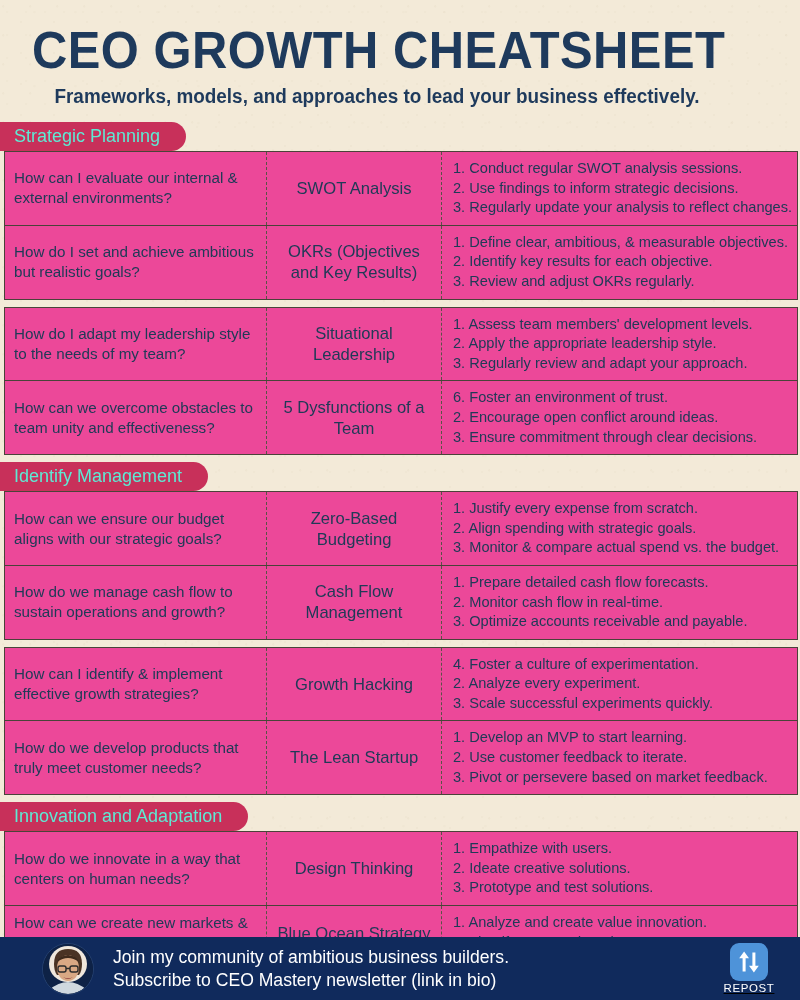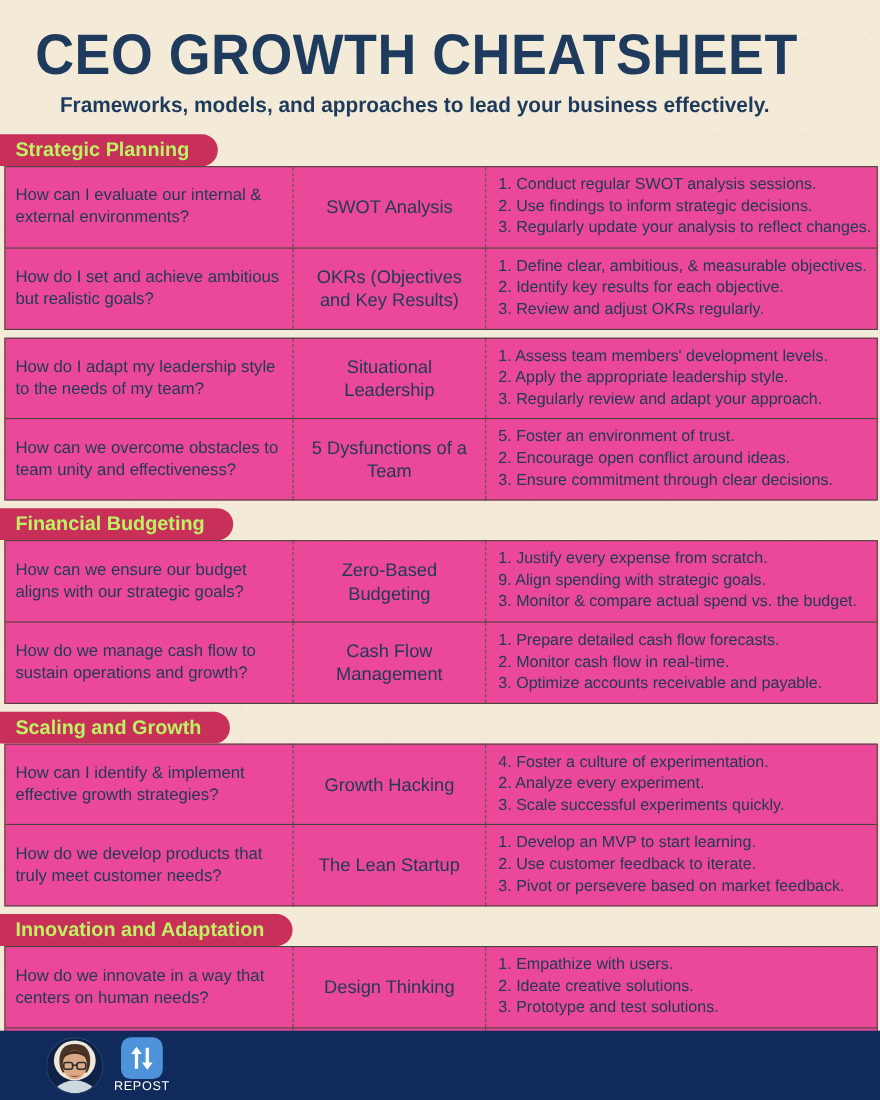--- a/index.html
+++ b/index.html
@@ -72,23 +72,23 @@
   }
   .section-pill-row {
     height: 29px;
     position: relative;
   }
   .section-pill {
     display: inline-block;
     height: 29px;
     line-height: 29px;
     background: #C8305A;
-    color: #bef264;
+    color: #5eead4;
     font-size: 18px;
-    font-weight: 700;
+    font-weight: 400;
     padding: 0 26px 0 14px;
     border-top-right-radius: 16px;
     border-bottom-right-radius: 16px;
     box-sizing: border-box;
     white-space: nowrap;
   }
 
   .section-table {
     border-collapse: collapse;
     width: 793px;
@@ -166,20 +166,21 @@
     line-height: 22.5px;
     flex: 1 1 auto;
   }
   .footer-text .line { display: block; white-space: nowrap; }
 
   .repost {
     width: 70px;
     margin-right: 16px;
     text-align: center;
     flex: 0 0 auto;
+    text-decoration: underline;
   }
   .repost-badge {
     width: 38px;
     height: 38px;
     border-radius: 9px;
     background: #4E93D9;
     margin: 0 auto;
     display: flex;
     align-items: center;
     justify-content: center;
@@ -240,55 +241,54 @@
               <td class="a-cell">
                 <span class="step">1. Assess team members' development levels.</span>
                 <span class="step">2. Apply the appropriate leadership style.</span>
                 <span class="step">3. Regularly review and adapt your approach.</span>
               </td>
             </tr>
             <tr>
               <td class="q-cell">How can we overcome obstacles to team unity and effectiveness?</td>
               <td class="f-cell">5 Dysfunctions of a Team</td>
               <td class="a-cell">
-                <span class="step">5. Foster an environment of trust.</span>
+                <span class="step">6. Foster an environment of trust.</span>
                 <span class="step">2. Encourage open conflict around ideas.</span>
                 <span class="step">3. Ensure commitment through clear decisions.</span>
               </td>
             </tr>
           </tbody>
         </table>
       </div>
       <div class="section">
-        <div class="section-pill-row"><div class="section-pill">Financial Budgeting</div></div>
+        <div class="section-pill-row"><div class="section-pill">Identify Management</div></div>
         <table class="section-table">
           <tbody>
             <tr>
               <td class="q-cell">How can we ensure our budget aligns with our strategic goals?</td>
               <td class="f-cell">Zero-Based Budgeting</td>
               <td class="a-cell">
                 <span class="step">1. Justify every expense from scratch.</span>
-                <span class="step">9. Align spending with strategic goals.</span>
+                <span class="step">2. Align spending with strategic goals.</span>
                 <span class="step">3. Monitor &amp; compare actual spend vs. the budget.</span>
               </td>
             </tr>
             <tr>
               <td class="q-cell">How do we manage cash flow to sustain operations and growth?</td>
               <td class="f-cell">Cash Flow Management</td>
               <td class="a-cell">
                 <span class="step">1. Prepare detailed cash flow forecasts.</span>
                 <span class="step">2. Monitor cash flow in real-time.</span>
                 <span class="step">3. Optimize accounts receivable and payable.</span>
               </td>
             </tr>
           </tbody>
         </table>
       </div>
       <div class="section">
-        <div class="section-pill-row"><div class="section-pill">Scaling and Growth</div></div>
         <table class="section-table">
           <tbody>
             <tr>
               <td class="q-cell">How can I identify &amp; implement effective growth strategies?</td>
               <td class="f-cell">Growth Hacking</td>
               <td class="a-cell">
                 <span class="step">4. Foster a culture of experimentation.</span>
                 <span class="step">2. Analyze every experiment.</span>
                 <span class="step">3. Scale successful experiments quickly.</span>
               </td>
@@ -347,20 +347,24 @@
           <ellipse cx="25" cy="24" rx="11" ry="13" fill="#D9A884"></ellipse>
           <path d="M14 18 Q25 10 36 18 Q34 12 25 11 Q16 12 14 18 Z" fill="#3E2A1C"></path>
           <rect x="15" y="22" width="8" height="6" rx="2" fill="none" stroke="#2A2A2A" stroke-width="1.4"></rect>
           <rect x="27" y="22" width="8" height="6" rx="2" fill="none" stroke="#2A2A2A" stroke-width="1.4"></rect>
           <line x1="23" y1="24.5" x2="27" y2="24.5" stroke="#2A2A2A" stroke-width="1.4"></line>
           <path d="M20 33 Q25 37 30 33 Q25 35.5 20 33 Z" fill="#8C3B3B"></path>
         </g>
       </svg>
     </div>
 
+    <div class="footer-text">
+      <span class="line">Join my community of ambitious business builders.</span>
+      <span class="line">Subscribe to CEO Mastery newsletter (link in bio)</span>
+    </div>
 
     <div class="repost">
       <div class="repost-badge">
         <svg width="26" height="26" viewBox="0 0 26 26" xmlns="http://www.w3.org/2000/svg" aria-hidden="true">
           <g fill="#FFFFFF">
             <path d="M6.6 22.5 L6.6 9.2 L3.2 9.2 L8.1 2.6 L13 9.2 L9.6 9.2 L9.6 22.5 Z"></path>
             <path d="M19.4 3.5 L19.4 16.8 L22.8 16.8 L17.9 23.4 L13 16.8 L16.4 16.8 L16.4 3.5 Z"></path>
           </g>
         </svg>
       </div>

